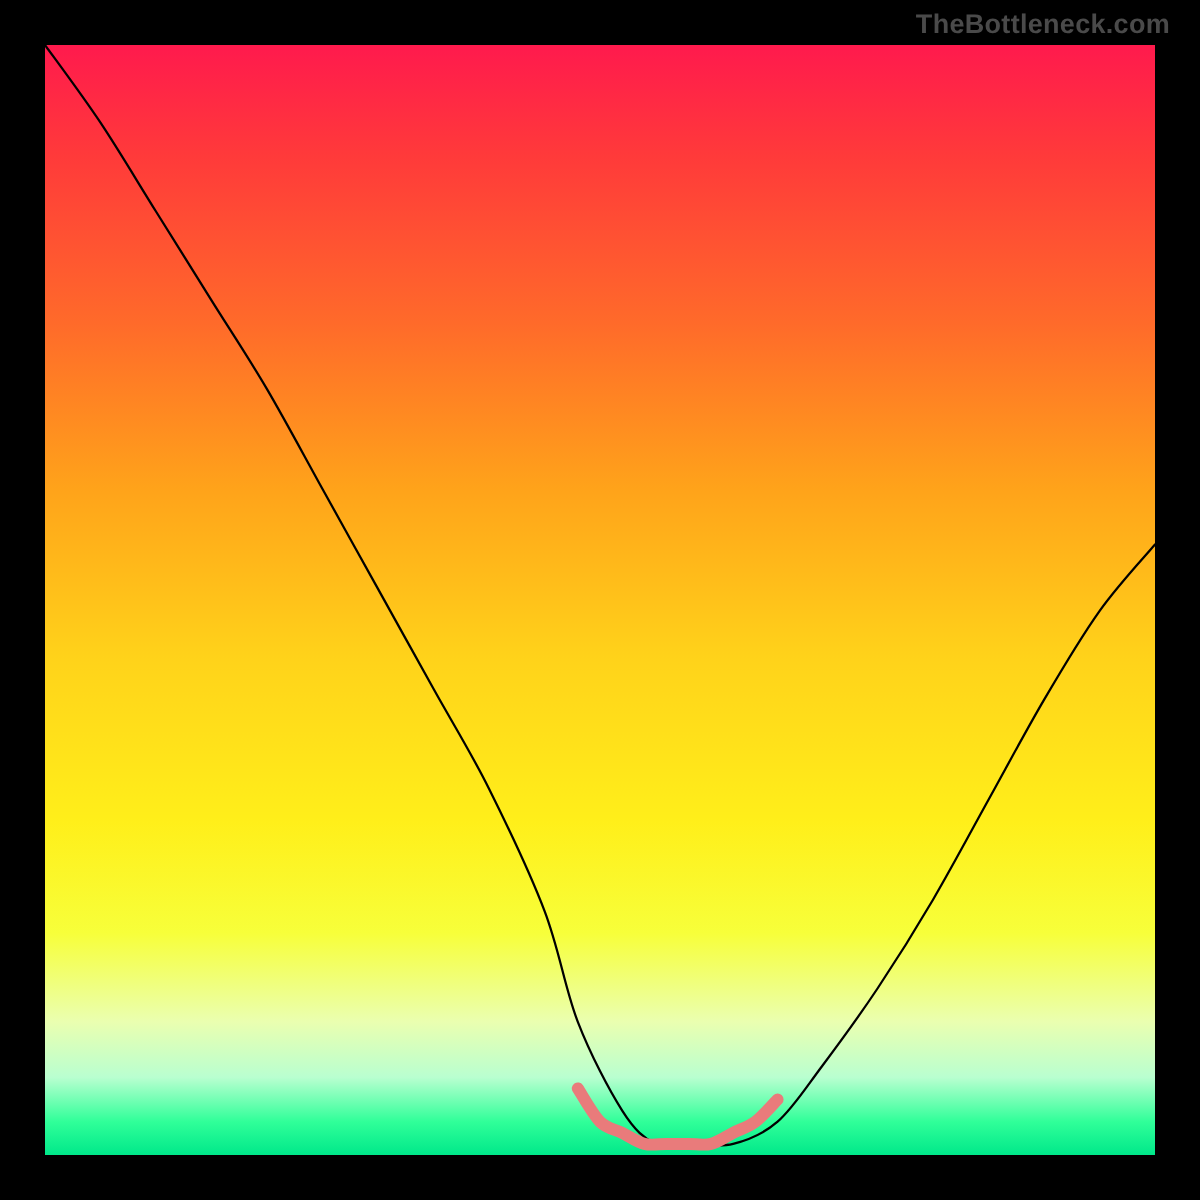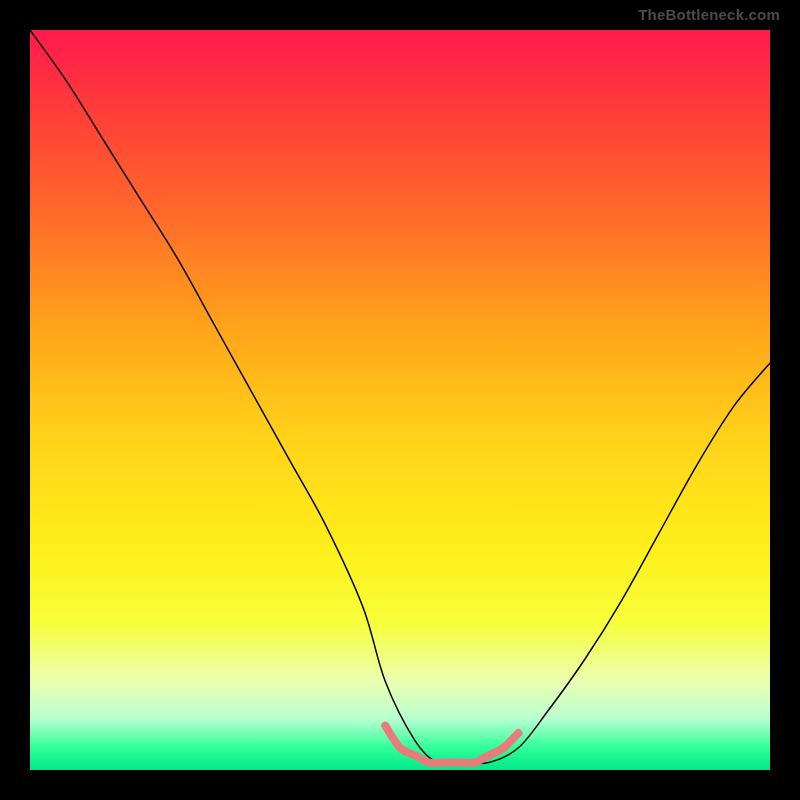--- a/index.html
+++ b/index.html
@@ -48,21 +48,21 @@
     position: absolute;
     inset: 0;
     width: 100%;
     height: 100%;
   }
   .watermark {
     position: absolute;
     top: 6px;
     right: 20px;
     color: #4a4a4a;
-    font-size: 15px;
+    font-size: 18px;
     font-weight: 600;
     letter-spacing: 0.2px;
     user-select: none;
   }
 </style>
 </head>
 <body>
 
 <div class="frame">
 

